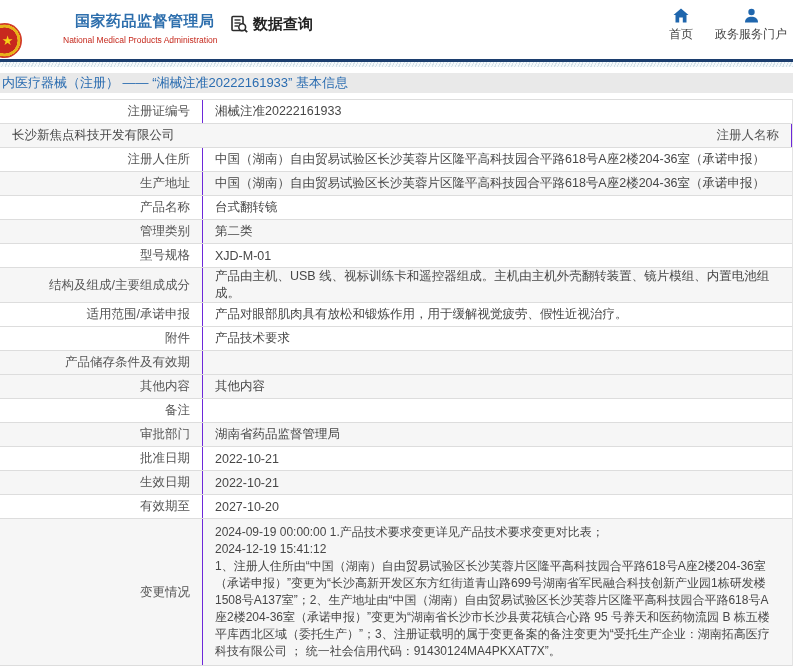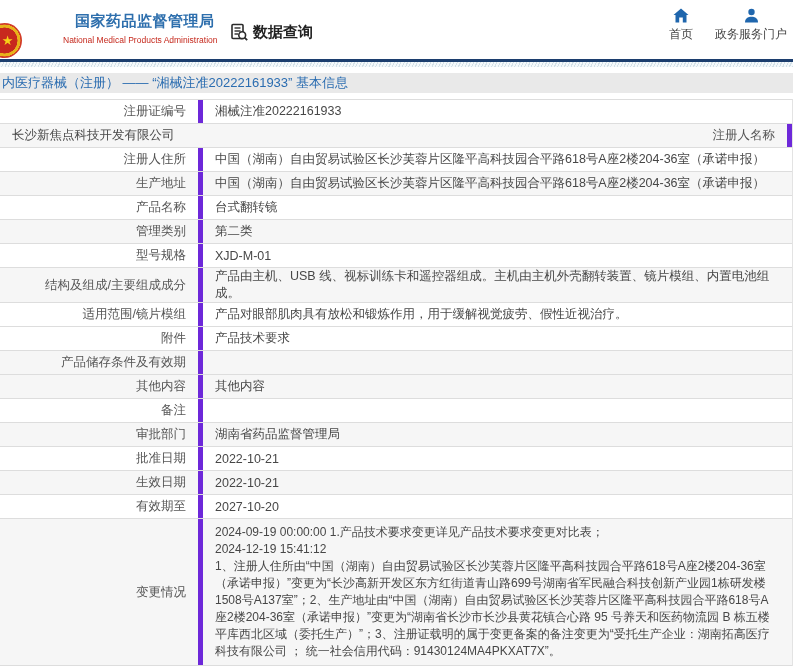--- a/index.html
+++ b/index.html
@@ -9,21 +9,21 @@
 
   
   .header { position:relative; height:59px; background:#fff; }
   .emblem { position:absolute; left:-13px; top:23px; width:35px; height:35px;
     border-radius:50%; background:radial-gradient(circle at 50% 50%, #c8281e 0 52%, #e8b31a 53% 64%, #d23c28 65% 78%, #e8b31a 79% 100%);
     display:flex; align-items:center; justify-content:center; }
   .emblem .star { color:#f7d117; font-size:13px; line-height:1; margin-left:6px; }
   .logo-text { position:absolute; left:63px; top:12px; cursor:pointer; }
   .logo-title { font-size:15px; font-weight:bold; color:#2e6fad; letter-spacing:0.5px;padding-left:12px; }
   .logo-sub { font-size:8.5px; color:#c5281c; margin-top:4px; }
-  .section-entry { position:absolute; left:230px; top:15px; display:flex; align-items:center; gap:4px; cursor:pointer;margin-top:8px; }
+  .section-entry { position:absolute; left:230px; top:15px; display:flex; align-items:center; gap:4px; cursor:pointer; }
   .section-entry svg { display:block; }
   .section-label { font-size:15px; font-weight:600; color:#222; }
   .top-nav { position:absolute; right:6px; top:8px; display:flex; gap:22px; }
   .nav-item { display:flex; flex-direction:column; align-items:center; gap:3px; cursor:pointer; }
   .nav-item svg { display:block; }
   .nav-label { font-size:12px; color:#444; white-space:nowrap; }
 
   
   .navy-bar { height:3px; background:#1c3e6e; }
   .hatch-band { height:5px;
@@ -34,21 +34,21 @@
   .breadcrumb-band { height:20px; background:#e9e9e9; display:flex; align-items:center; }
   .breadcrumb { font-size:13px; color:#2a6cb0; padding-left:2px; white-space:nowrap; }
 
   .table-gap { height:6px; background:#fff; }
 
   
   .info-table { width:793px; border-top:1px solid #ddd; border-right:1px solid #e3e3e3; }
   .row { display:flex; align-items:stretch; border-bottom:1px solid #ddd; background:#fff; }
   .row.alt { background:#f6f6f6; }
   .cell.label { width:203px; min-height:23px; display:flex; align-items:center; justify-content:flex-end;
-    padding-right:12px; border-right:5px solid #6d28d9; font-size:12.5px; color:#555; white-space:nowrap; }
+    padding-right:12px; border-right:1px solid #6d28d9; font-size:12.5px; color:#555; white-space:nowrap; }
   .cell.value { flex:1; min-height:23px; display:flex; align-items:center;
     padding-left:12px; padding-right:20px; font-size:12.5px; color:#474747; }
   .row.multiline .cell.value { display:block; white-space:pre-wrap; font-size:12px;
     line-height:17px; padding-top:5px; padding-bottom:5px; color:#474747; }
 </style>
 </head>
 <body>
 
 <div class="page">
 
@@ -130,21 +130,21 @@
     </div>
       <div class="row">
       <div class="cell label">型号规格</div>
       <div class="cell value">XJD-M-01</div>
     </div>
       <div class="row alt">
       <div class="cell label">结构及组成/主要组成成分</div>
       <div class="cell value">产品由主机、USB 线、视标训练卡和遥控器组成。主机由主机外壳翻转装置、镜片模组、内置电池组成。</div>
     </div>
       <div class="row">
-      <div class="cell label">适用范围/镜片模组</div>
+      <div class="cell label">适用范围/承诺申报</div>
       <div class="cell value">产品对眼部肌肉具有放松和锻炼作用，用于缓解视觉疲劳、假性近视治疗。</div>
     </div>
       <div class="row">
       <div class="cell label">附件</div>
       <div class="cell value">产品技术要求</div>
     </div>
       <div class="row alt">
       <div class="cell label">产品储存条件及有效期</div>
       <div class="cell value"></div>
     </div>

